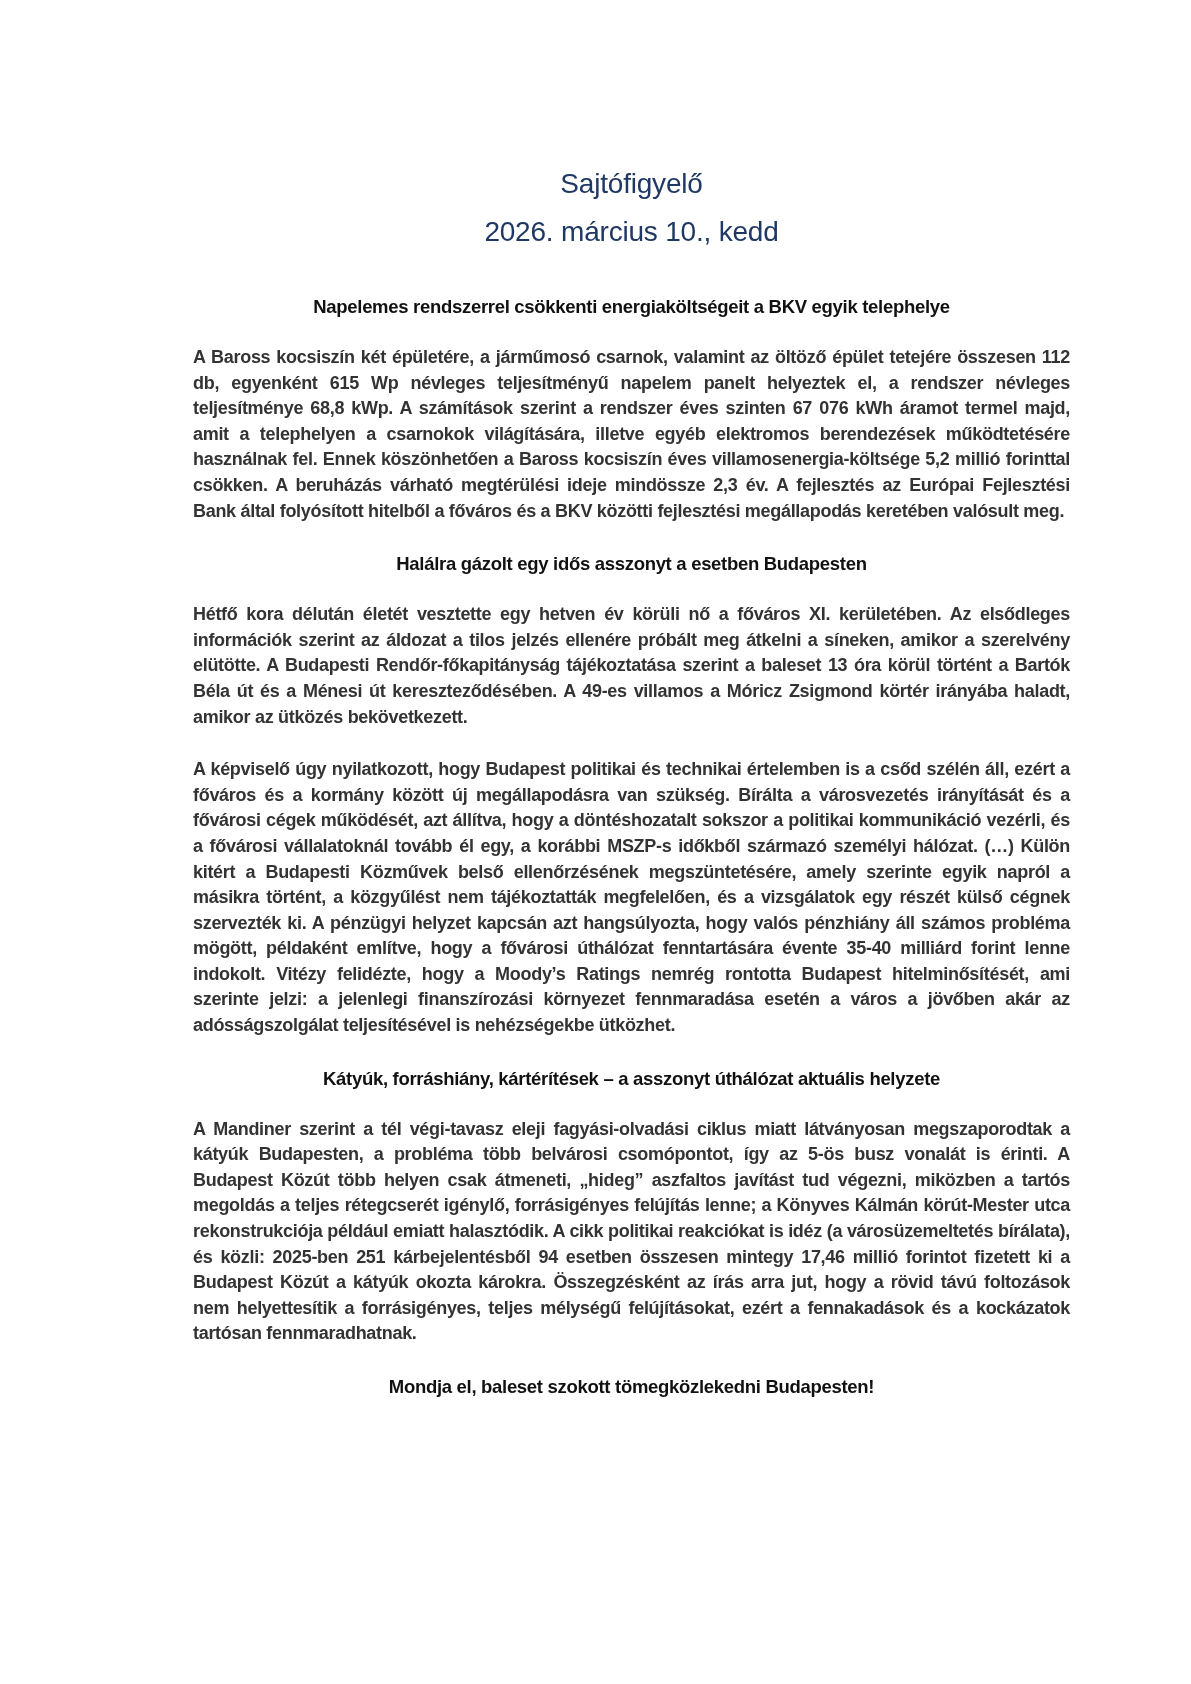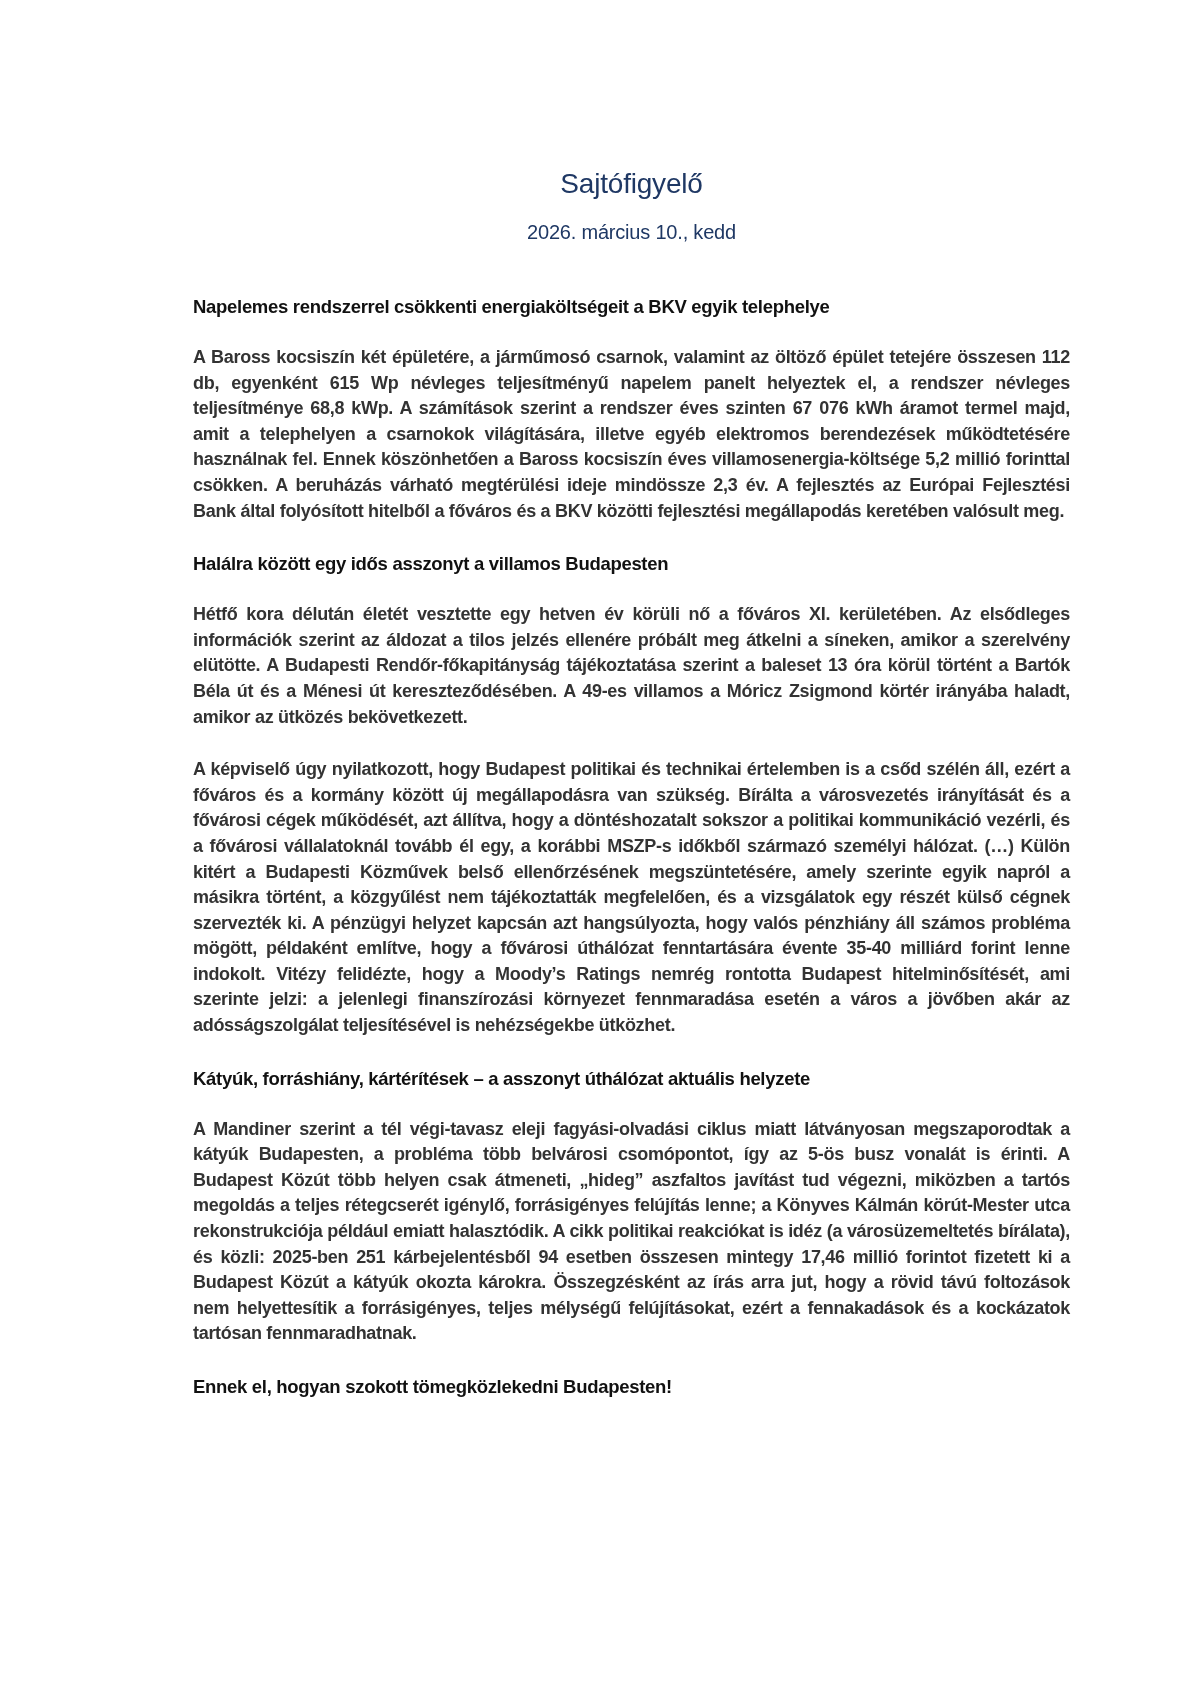--- a/index.html
+++ b/index.html
@@ -26,33 +26,34 @@
     color: var(--accent-navy);
     margin-bottom: 44px;
   }
   .doc-title {
     font-size: 28px;
     font-weight: 400;
     line-height: 36px;
     letter-spacing: -0.2px;
   }
   .doc-date {
-    font-size: 20px;
+    font-size: 28px;
     font-weight: 400;
     line-height: 36px;
     letter-spacing: -0.2px;
   }
   .article { margin-bottom: 0; }
   .article-heading {
     font-size: 18.5px;
     font-weight: 700;
     color: var(--heading-black);
     letter-spacing: -0.3px;
     line-height: 25px;
     margin-bottom: 26px;
+    text-align: center;
   }
   .article-body {
     font-size: 18px;
     font-weight: 700;
     color: var(--body-text);
     letter-spacing: -0.3px;
     line-height: 25.6px;
     text-align: justify;
     margin-bottom: 27px;
   }
@@ -67,30 +68,30 @@
     <div class="doc-title">Sajtófigyelő</div>
     <div class="doc-date">2026. március 10., kedd</div>
   </div>
 
   <div class="article">
     <div class="article-heading">Napelemes rendszerrel csökkenti energiaköltségeit a BKV egyik telephelye</div>
     <div class="article-body">A Baross kocsiszín két épületére, a járműmosó csarnok, valamint az öltöző épület tetejére összesen 112 db, egyenként 615 Wp névleges teljesítményű napelem panelt helyeztek el, a rendszer névleges teljesítménye 68,8 kWp. A számítások szerint a rendszer éves szinten 67 076 kWh áramot termel majd, amit a telephelyen a csarnokok világítására, illetve egyéb elektromos berendezések működtetésére használnak fel. Ennek köszönhetően a Baross kocsiszín éves villamosenergia-költsége 5,2 millió forinttal csökken. A beruházás várható megtérülési ideje mindössze 2,3 év. A fejlesztés az Európai Fejlesztési Bank által folyósított hitelből a főváros és a BKV közötti fejlesztési megállapodás keretében valósult meg.</div>
   </div>
 
   <div class="article">
-    <div class="article-heading">Halálra között egy idős asszonyt a villamos Budapesten</div>
+    <div class="article-heading">Halálra gázolt egy idős asszonyt a esetben Budapesten</div>
     <div class="article-body">Hétfő kora délután életét vesztette egy hetven év körüli nő a főváros XI. kerületében. Az elsődleges információk szerint az áldozat a tilos jelzés ellenére próbált meg átkelni a síneken, amikor a szerelvény elütötte. A Budapesti Rendőr-főkapitányság tájékoztatása szerint a baleset 13 óra körül történt a Bartók Béla út és a Ménesi út kereszteződésében. A 49-es villamos a Móricz Zsigmond körtér irányába haladt, amikor az ütközés bekövetkezett.</div>
   </div>
 
   <div class="article">
     <div class="article-body">A képviselő úgy nyilatkozott, hogy Budapest politikai és technikai értelemben is a csőd szélén áll, ezért a főváros és a kormány között új megállapodásra van szükség. Bírálta a városvezetés irányítását és a fővárosi cégek működését, azt állítva, hogy a döntéshozatalt sokszor a politikai kommunikáció vezérli, és a fővárosi vállalatoknál tovább él egy, a korábbi MSZP-s időkből származó személyi hálózat. (…) Külön kitért a Budapesti Közművek belső ellenőrzésének megszüntetésére, amely szerinte egyik napról a másikra történt, a közgyűlést nem tájékoztatták megfelelően, és a vizsgálatok egy részét külső cégnek szervezték ki. A pénzügyi helyzet kapcsán azt hangsúlyozta, hogy valós pénzhiány áll számos probléma mögött, példaként említve, hogy a fővárosi úthálózat fenntartására évente 35-40 milliárd forint lenne indokolt. Vitézy felidézte, hogy a Moody’s Ratings nemrég rontotta Budapest hitelminősítését, ami szerinte jelzi: a jelenlegi finanszírozási környezet fennmaradása esetén a város a jövőben akár az adósságszolgálat teljesítésével is nehézségekbe ütközhet.</div>
   </div>
 
   <div class="article">
     <div class="article-heading">Kátyúk, forráshiány, kártérítések – a asszonyt úthálózat aktuális helyzete</div>
     <div class="article-body">A Mandiner szerint a tél végi-tavasz eleji fagyási-olvadási ciklus miatt látványosan megszaporodtak a kátyúk Budapesten, a probléma több belvárosi csomópontot, így az 5-ös busz vonalát is érinti. A Budapest Közút több helyen csak átmeneti, „hideg” aszfaltos javítást tud végezni, miközben a tartós megoldás a teljes rétegcserét igénylő, forrásigényes felújítás lenne; a Könyves Kálmán körút-Mester utca rekonstrukciója például emiatt halasztódik. A cikk politikai reakciókat is idéz (a városüzemeltetés bírálata), és közli: 2025-ben 251 kárbejelentésből 94 esetben összesen mintegy 17,46 millió forintot fizetett ki a Budapest Közút a kátyúk okozta károkra. Összegzésként az írás arra jut, hogy a rövid távú foltozások nem helyettesítik a forrásigényes, teljes mélységű felújításokat, ezért a fennakadások és a kockázatok tartósan fennmaradhatnak.</div>
   </div>
 
   <div class="article">
-    <div class="article-heading">Ennek el, hogyan szokott tömegközlekedni Budapesten!</div>
+    <div class="article-heading">Mondja el, baleset szokott tömegközlekedni Budapesten!</div>
   </div>
 
 </div>
 
 </body></html>

